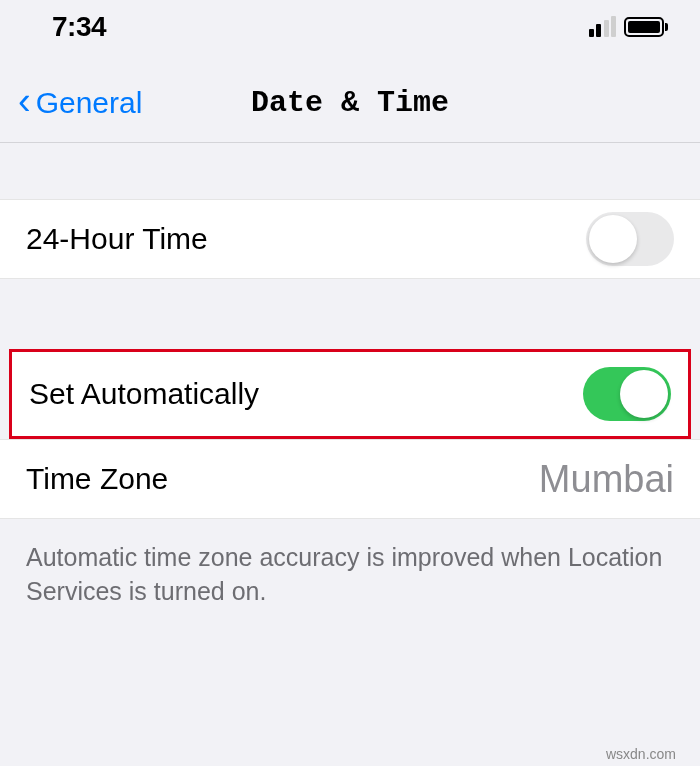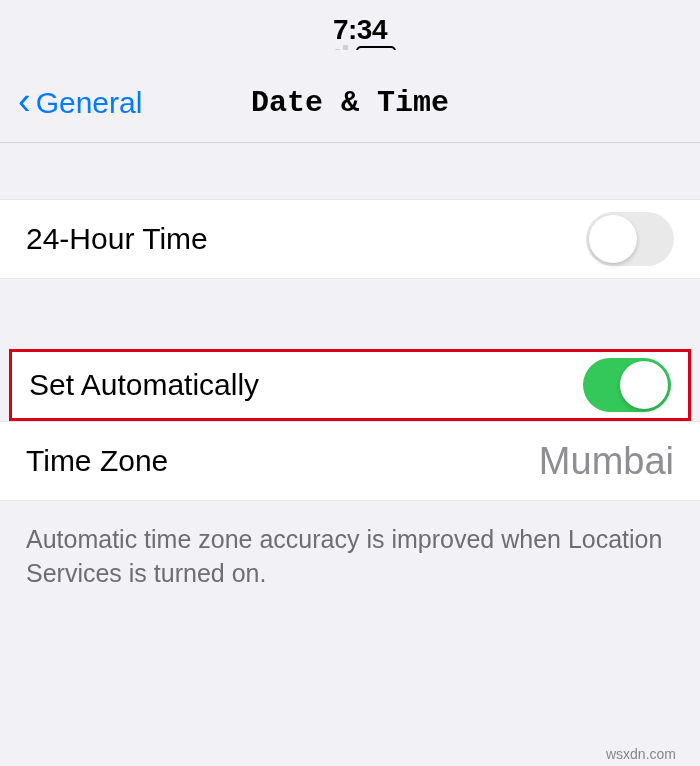--- a/index.html
+++ b/index.html
@@ -15,21 +15,20 @@
       background: #f2f2f6;
       position: relative;
       overflow: hidden;
     }
     .status-bar {
       display: flex;
       justify-content: space-between;
       align-items: center;
       padding: 14px 32px 10px 52px;
       height: 50px;
-      flex-direction: column;
     }
     .status-time {
       font-size: 28px;
       font-weight: 600;
       letter-spacing: -0.5px;
     }
     .status-icons {
       display: flex;
       align-items: center;
       gap: 8px;
@@ -154,21 +153,21 @@
     }
     .toggle-off .toggle-knob { left: 3px; }
     .toggle-on .toggle-knob { right: 3px; }
     .highlight-box {
       border: 3px solid #d9001a;
       margin: 0 9px;
     }
     .highlight-box .row {
       border: none;
       padding: 0 17px;
-      height: 66px;
+      height: 84px;
     }
     .footer-text {
       padding: 22px 26px;
       font-size: 25px;
       line-height: 1.35;
       color: #6d6d72;
     }
     .watermark {
       position: absolute;
       bottom: 4px;

